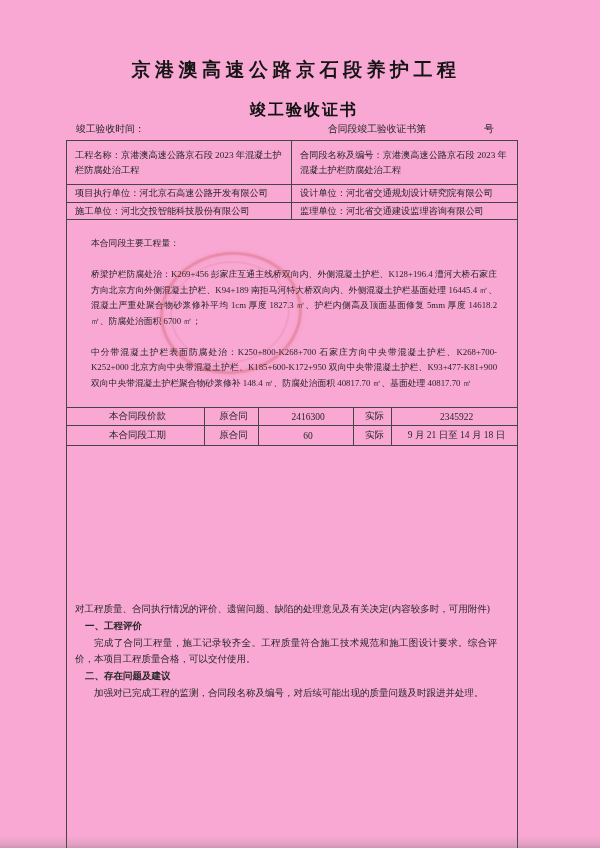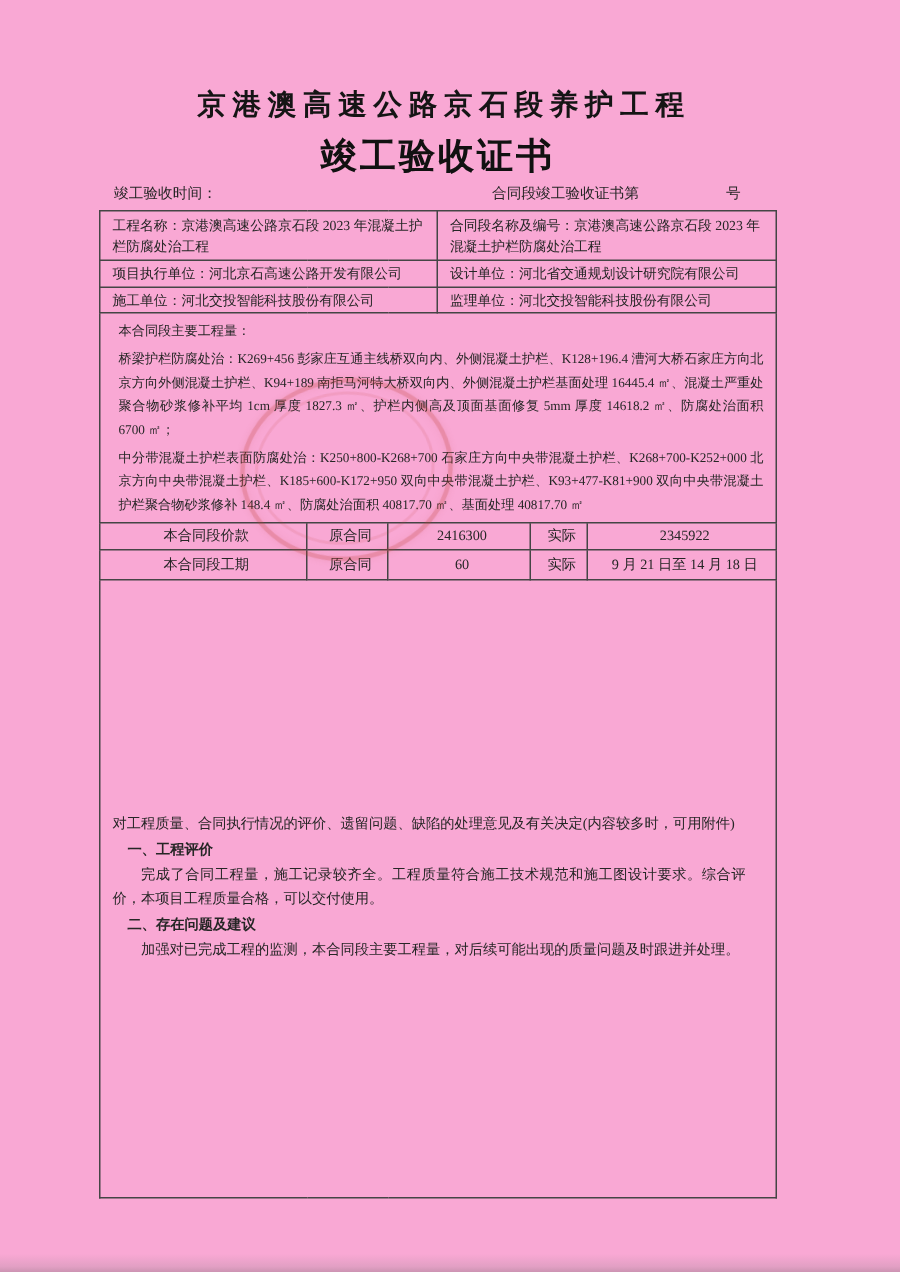--- a/index.html
+++ b/index.html
@@ -12,55 +12,55 @@
     color:#262626;
     overflow:hidden;
   }
   .title-main{
     position:absolute;top:57px;left:0;width:592px;
     margin:0;text-align:center;
     font-size:19px;font-weight:bold;letter-spacing:4.5px;color:#151515;
   }
   .title-sub{
     position:absolute;top:88px;left:0;width:584px;
-    margin:0;text-align:center;
-    font-size:24px;font-weight:bold;letter-spacing:2px;color:#111;
+    margin:12px;text-align:center;
+    font-size:16px;font-weight:bold;letter-spacing:2px;color:#111;
   }
   .meta-row{position:absolute;top:123px;left:0;width:600px;height:15px;font-size:9.8px;}
   .meta-time{position:absolute;left:76px;top:0;}
   .meta-cert-prefix{position:absolute;left:328px;top:0;}
   .meta-cert-suffix{position:absolute;left:484px;top:0;}
 
   table.main{
     position:absolute;left:66px;top:140px;
     width:451px;
     border-collapse:collapse;table-layout:fixed;
     font-size:9.5px;
   }
   table.main td{
     border:1.2px solid #454545;
     padding:0 4px 0 8px;
     vertical-align:middle;
     overflow:hidden;
   }
-  tr.r-info1{height:33px;}
+  tr.r-info1{height:44px;}
   tr.r-info2{height:18px;padding-left:18px;}
   tr.r-info3{height:17px;}
   tr.r-qty{height:110px;}
   tr.r-price{height:18px;}
   tr.r-dur{height:20px;}
   tr.r-eval{height:412px;}
   td.info-cell{font-size:9.2px;line-height:14.5px;}
   td.qty-cell{
     vertical-align:top;
     padding:1px 2px 0 2px;
     font-size:8.8px;line-height:15.4px;
     text-align:justify;
   }
-  td.qty-cell p{margin:4px;}
+  td.qty-cell p{margin:16px;}
   td.c-center{text-align:center;padding:0 2px;margin-left:46px;}
   td.eval-cell{vertical-align:top;padding:4px 6px 0 4px;font-size:9.5px;line-height:16px;}
   td.eval-cell p{margin:0 16px 1px 0;}
   .sec-title{padding-left:10px;font-weight:bold;}
   .indent{ text-indent:2em;text-align:justify;}
 
   .stamp{
     position:absolute;left:160px;top:252px;width:136px;height:116px;
     border:3.5px solid rgba(192,64,54,0.28);
     border-radius:50%;
@@ -107,21 +107,21 @@
         <tr class="r-info1">
       <td class="info-cell" colspan="3">工程名称：京港澳高速公路京石段 2023 年混凝土护栏防腐处治工程</td>
       <td class="info-cell" colspan="3">合同段名称及编号：京港澳高速公路京石段 2023 年混凝土护栏防腐处治工程</td>
     </tr>
     <tr class="r-info2">
       <td class="info-cell" colspan="3">项目执行单位：河北京石高速公路开发有限公司</td>
       <td class="info-cell" colspan="3">设计单位：河北省交通规划设计研究院有限公司</td>
     </tr>
     <tr class="r-info3">
       <td class="info-cell" colspan="3">施工单位：河北交投智能科技股份有限公司</td>
-      <td class="info-cell" colspan="3">监理单位：河北交投智能科技股份有限公司</td>
+      <td class="info-cell" colspan="3">监理单位：河北省交通建设监理咨询有限公司</td>
     </tr>
     <tr class="r-qty">
       <td class="qty-cell" colspan="6">
         <p>本合同段主要工程量：</p>
         <p>桥梁护栏防腐处治：K269+456 彭家庄互通主线桥双向内、外侧混凝土护栏、K128+196.4 漕河大桥石家庄方向北京方向外侧混凝土护栏、K94+189 南拒马河特大桥双向内、外侧混凝土护栏基面处理 16445.4 ㎡、混凝土严重处聚合物砂浆修补平均 1cm 厚度 1827.3 ㎡、护栏内侧高及顶面基面修复 5mm 厚度 14618.2 ㎡、防腐处治面积 6700 ㎡；</p>
         <p>中分带混凝土护栏表面防腐处治：K250+800-K268+700 石家庄方向中央带混凝土护栏、K268+700-K252+000 北京方向中央带混凝土护栏、K185+600-K172+950 双向中央带混凝土护栏、K93+477-K81+900 双向中央带混凝土护栏聚合物砂浆修补 148.4 ㎡、防腐处治面积 40817.70 ㎡、基面处理 40817.70 ㎡</p>
       </td>
     </tr>
     <tr class="r-price">
       <td class="c-center">本合同段价款</td>
@@ -136,21 +136,21 @@
       <td class="c-center" colspan="2">60</td>
       <td class="c-center">实际</td>
       <td class="c-center">9 月 21 日至 14 月 18 日</td>
     </tr>
     <tr class="r-eval">
       <td class="eval-cell" colspan="6">
         <p>对工程质量、合同执行情况的评价、遗留问题、缺陷的处理意见及有关决定(内容较多时，可用附件)</p>
         <p class="sec-title">一、工程评价</p>
         <p class="indent">完成了合同工程量，施工记录较齐全。工程质量符合施工技术规范和施工图设计要求。综合评价，本项目工程质量合格，可以交付使用。</p>
         <p class="sec-title">二、存在问题及建议</p>
-        <p class="indent">加强对已完成工程的监测，本合同段主要工程量，对后续可能出现的质量问题及时跟进并处理。</p>
+        <p class="indent">加强对已完成工程的监测，合同段名称及编号，对后续可能出现的质量问题及时跟进并处理。</p>
       </td>
     </tr>
   </tbody>
     </table>
 
   <div class="stamp"></div>
   <div class="page-shadow"></div>
 </div>
 
 </body></html>

